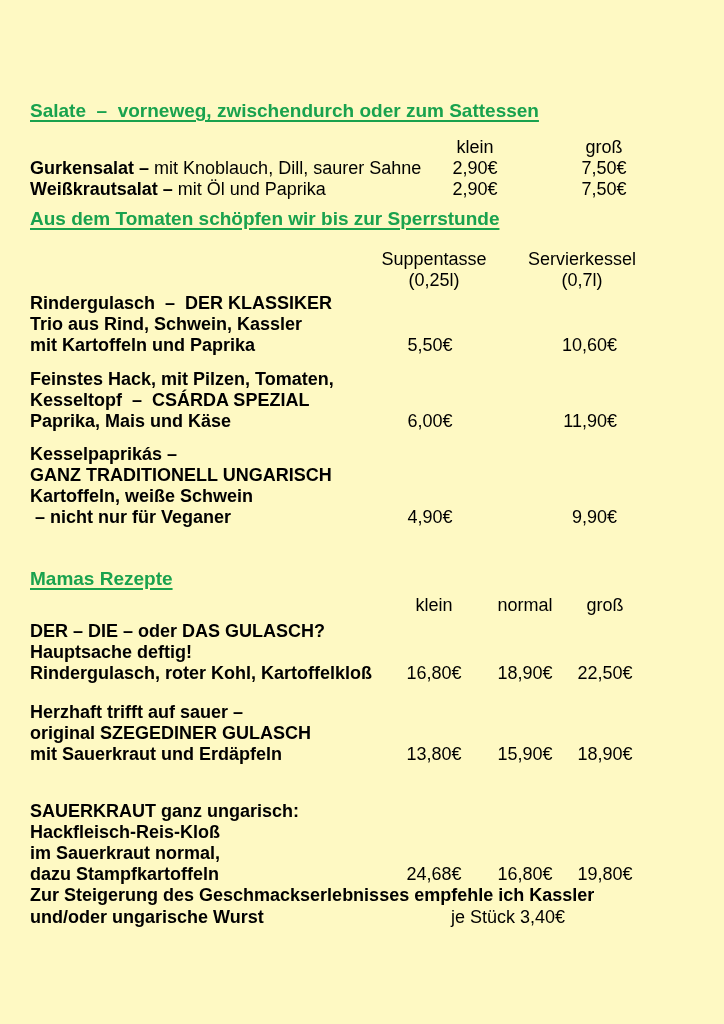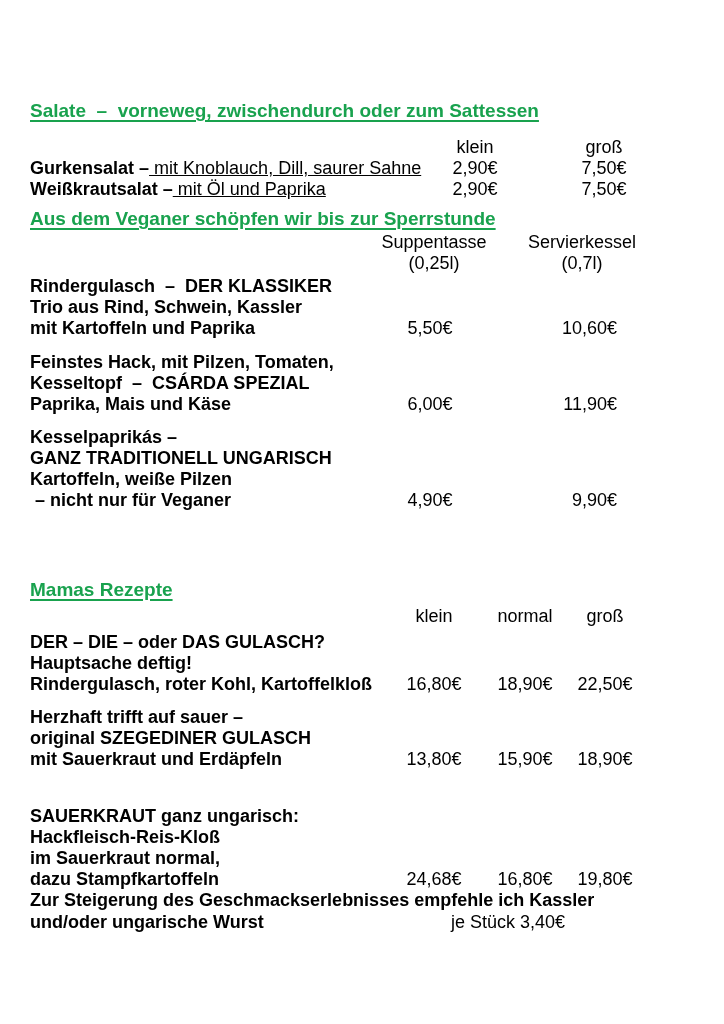--- a/index.html
+++ b/index.html
@@ -1,18 +1,18 @@
 <!DOCTYPE html>
 <html><head>
 <meta charset="utf-8">
 <style>
   html,body { margin:0; padding:0; background:#e8e8e8; }
   .page {
     width:724px; height:1024px;
-    background:#ffffff;
+    background:#fef9c3;
     position:relative;
     margin:0 auto;
     font-family:"Liberation Sans", sans-serif;
     font-weight:bold;
     color:#000000;
     overflow:hidden;
   }
   .content {
     position:absolute;
     top:100px; left:30px; right:28px;
@@ -26,21 +26,21 @@
     text-decoration:underline;
     text-decoration-thickness:2px;
     text-underline-offset:3px;
   }
   .line {
     position:relative;
     height:21px; line-height:21px;
     font-size:18px;
     white-space:pre;
   }
-  .r { font-weight:400;text-decoration:underline; }
+  .r { font-weight:400; }
   .price {
     position:absolute; top:0;
     width:70px; text-align:center;
     font-weight:normal;
   }
   
   .s1-c1 { left:410px; }
   .s1-c2 { left:539px; }
   
   .s2-h1 { left:339px; width:130px; }
@@ -60,55 +60,55 @@
   <div class="content">
 
     <div class="heading"><span class="hl">Salate  –  vorneweg, zwischendurch oder zum Sattessen</span></div>
 
     <div class="line" style="margin-top:15px;"><span class="price s1-c1">klein</span><span class="price s1-c2">groß</span></div>
 
     <div class="line"><span>Gurkensalat –</span><span class="r"> mit Knoblauch, Dill, saurer Sahne</span><span class="price s1-c1">2,90€</span><span class="price s1-c2">7,50€</span></div>
 
     <div class="line"><span>Weißkrautsalat –</span><span class="r"> mit Öl und Paprika</span><span class="price s1-c1">2,90€</span><span class="price s1-c2">7,50€</span></div>
 
-    <div class="heading" style="margin-top:8px;"><span class="hl">Aus dem Veganer schöpfen wir bis zur Sperrstunde</span></div>
+    <div class="heading" style="margin-top:8px;"><span class="hl">Aus dem Tomaten schöpfen wir bis zur Sperrstunde</span></div>
 
-    <div class="line" style="margin-top:2px;"><span class="price s2-h1">Suppentasse</span><span class="price s2-h2">Servierkessel</span></div>
+    <div class="line" style="margin-top:19px;"><span class="price s2-h1">Suppentasse</span><span class="price s2-h2">Servierkessel</span></div>
     <div class="line"><span class="price s2-h1">(0,25l)</span><span class="price s2-h2">(0,7l)</span></div>
 
     <div style="margin-top:2px;">
       <div class="line">Rindergulasch  –  DER KLASSIKER</div>
       <div class="line">Trio aus Rind, Schwein, Kassler</div>
       <div class="line"><span>mit Kartoffeln und Paprika</span><span class="price s2-p1">5,50€</span><span class="price s2-p2">10,60€</span></div>
     </div>
 
     <div style="margin-top:13px;">
       <div class="line">Feinstes Hack, mit Pilzen, Tomaten,</div>
       <div class="line">Kesseltopf  –  CSÁRDA SPEZIAL</div>
       <div class="line"><span>Paprika, Mais und Käse</span><span class="price s2-p1">6,00€</span><span class="price s2-p2">11,90€</span></div>
     </div>
 
     <div style="margin-top:12px;">
       <div class="line">Kesselpaprikás –</div>
       <div class="line">GANZ TRADITIONELL UNGARISCH</div>
-      <div class="line">Kartoffeln, weiße Pilzen</div>
+      <div class="line">Kartoffeln, weiße Schwein</div>
       <div class="line"><span> – nicht nur für Veganer</span><span class="price s2-p1">4,90€</span><span class="price s2-p2">9,90€</span></div>
     </div>
 
-    <div class="heading" style="margin-top:68px;"><span class="hl">Mamas Rezepte</span></div>
+    <div class="heading" style="margin-top:40px;"><span class="hl">Mamas Rezepte</span></div>
 
     <div class="line" style="margin-top:5px;"><span class="price s3-c1">klein</span><span class="price s3-c2">normal</span><span class="price s3-c3">groß</span></div>
 
     <div style="margin-top:5px;">
       <div class="line">DER – DIE – oder DAS GULASCH?</div>
       <div class="line">Hauptsache deftig!</div>
       <div class="line"><span>Rindergulasch, roter Kohl, Kartoffelkloß</span><span class="price s3-c1">16,80€</span><span class="price s3-c2">18,90€</span><span class="price s3-c3">22,50€</span></div>
     </div>
 
-    <div style="margin-top:12px;">
+    <div style="margin-top:18px;">
       <div class="line">Herzhaft trifft auf sauer –</div>
       <div class="line">original SZEGEDINER GULASCH</div>
       <div class="line"><span>mit Sauerkraut und Erdäpfeln</span><span class="price s3-c1">13,80€</span><span class="price s3-c2">15,90€</span><span class="price s3-c3">18,90€</span></div>
     </div>
 
     <div style="margin-top:36px;">
       <div class="line">SAUERKRAUT ganz ungarisch:</div>
       <div class="line">Hackfleisch-Reis-Kloß</div>
       <div class="line">im Sauerkraut normal,</div>
       <div class="line"><span>dazu Stampfkartoffeln</span><span class="price s3-c1">24,68€</span><span class="price s3-c2">16,80€</span><span class="price s3-c3">19,80€</span></div>

